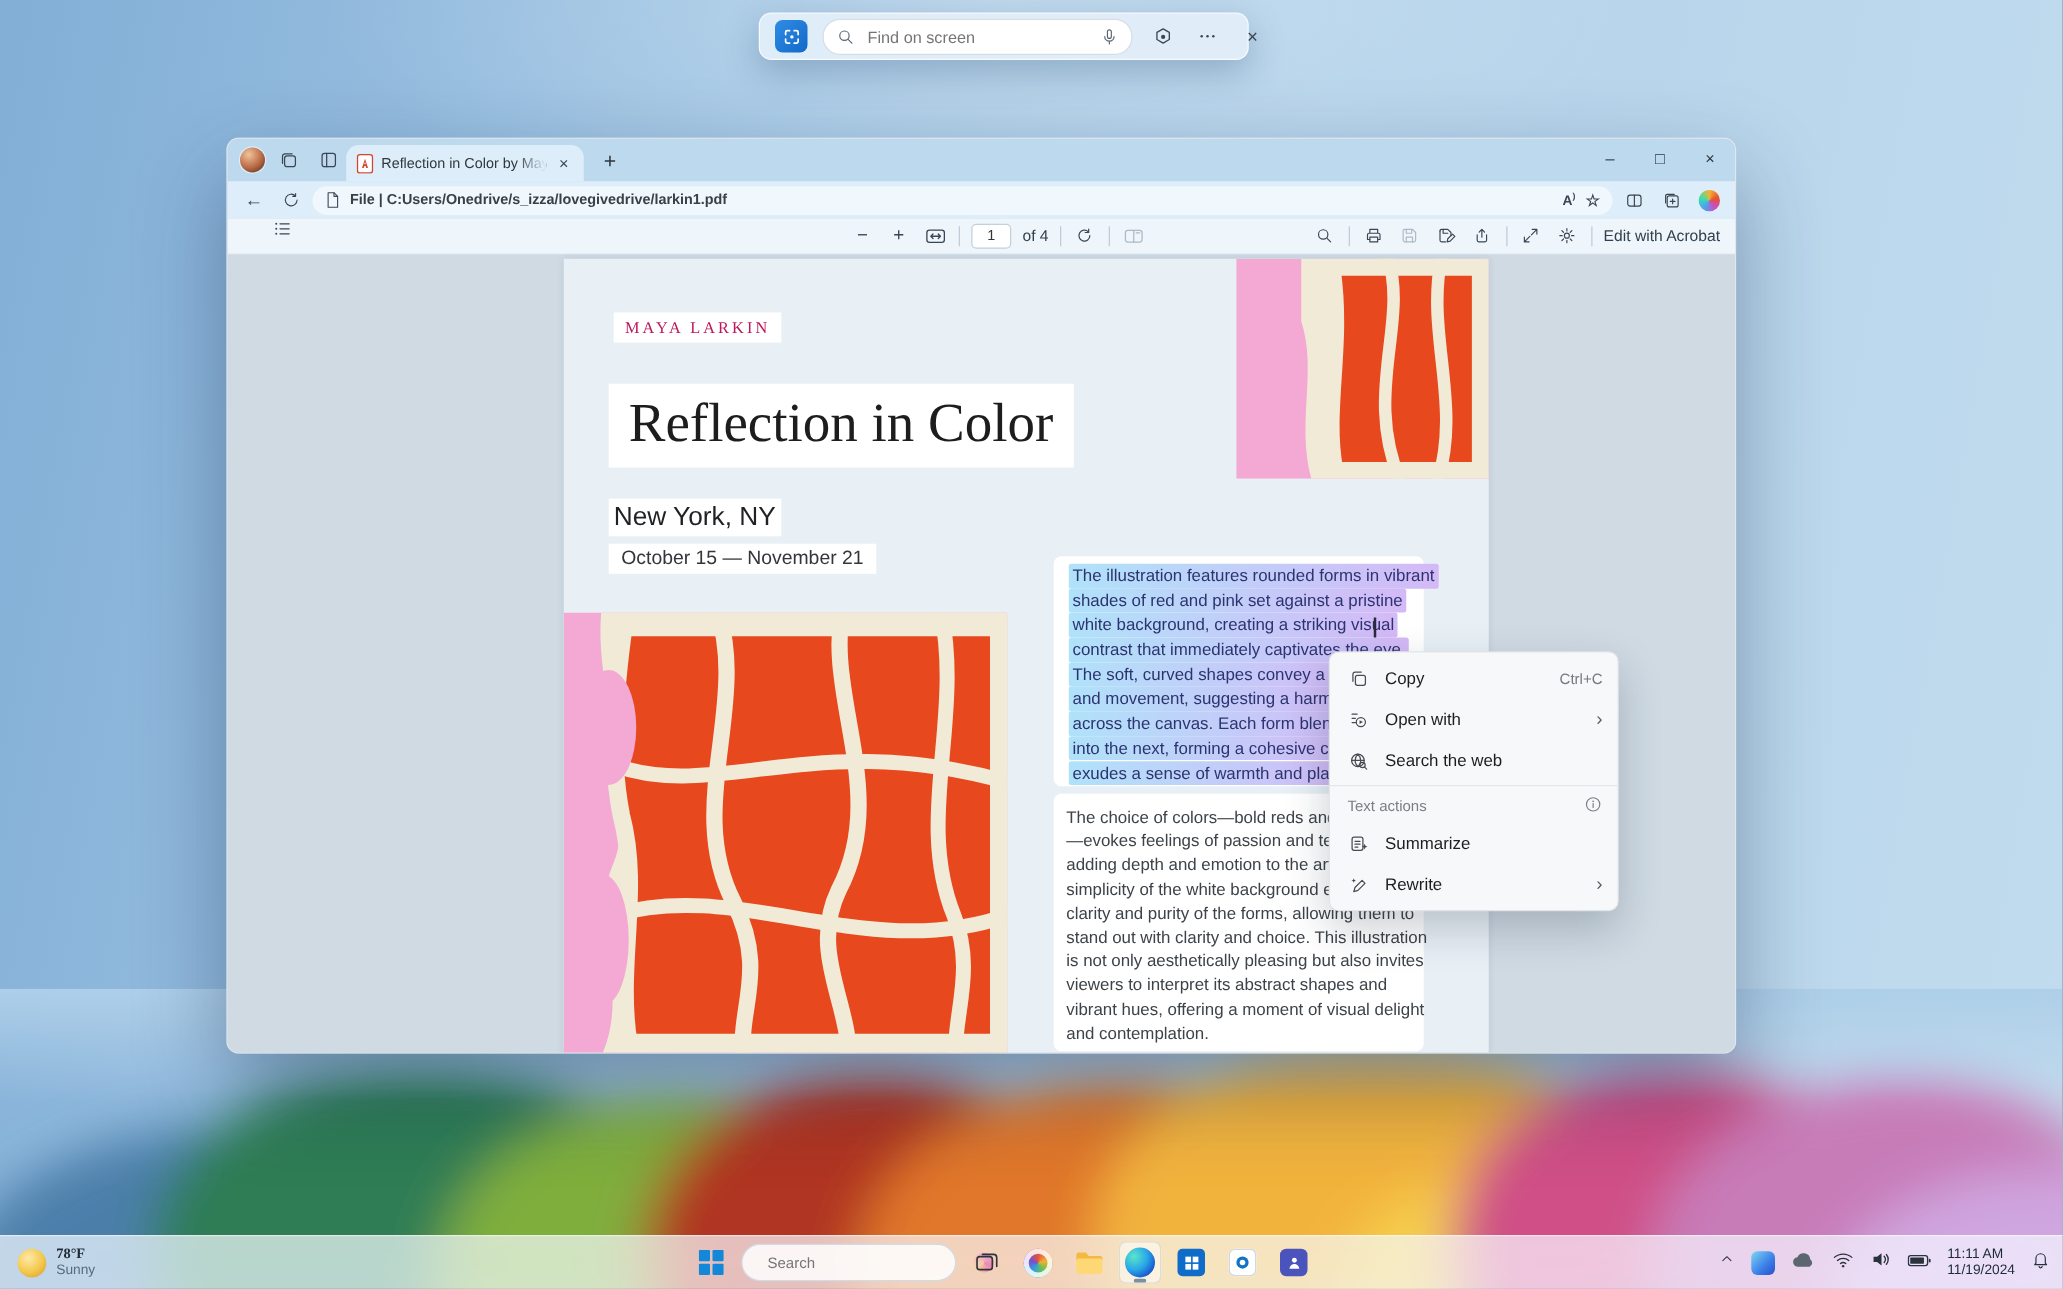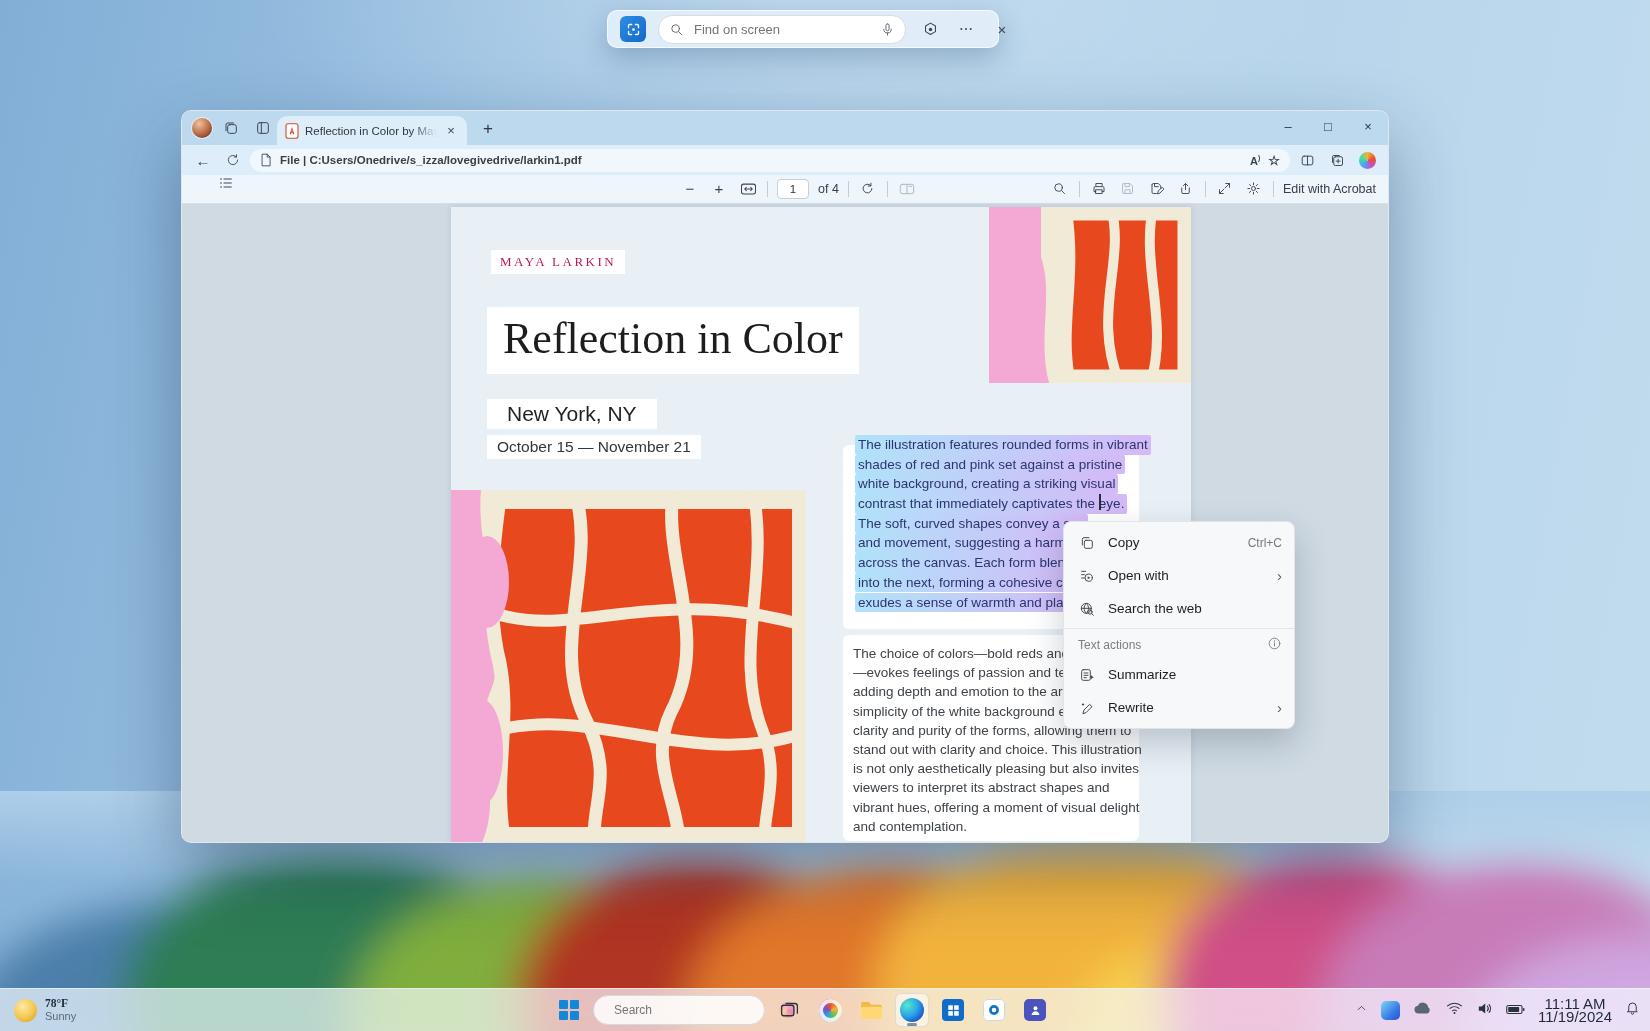--- a/index.html
+++ b/index.html
@@ -51,21 +51,21 @@
   .pb-btn.dis{color:#aeb9c4;}
   .pb-label{font-size:12.5px;color:#33404c;}
   .page-input{width:30px;height:18px;border:1px solid #c4d0da;border-radius:4px;background:#fff;text-align:center;
     font-size:11.5px;color:#333;font-family:inherit;outline:0;padding:0;}
   .content{position:relative;height:641px;background:#cfdae3;}
   
   .page{position:absolute;left:269px;top:3px;width:740px;height:638px;background:#e8f0f6;box-shadow:0 0 6px rgba(40,60,90,.12);}
   .whitebox{position:absolute;background:#fff;}
   .artist{font-family:"Liberation Serif","DejaVu Serif",serif;font-size:13px;letter-spacing:2.5px;color:#be185d;padding:4px 9px;}
   .doc-title{font-family:"Liberation Serif","DejaVu Serif",serif;font-size:44px;color:#1d1d1d;padding:6px 16px 10px 16px;}
-  .doc-loc{font-size:21px;color:#1f2124;padding:3px 20px;}
+  .doc-loc{font-size:21px;color:#1f2124;padding:3px 4px;}
   .doc-dates{font-size:15.5px;color:#33363a;padding:3px 10px;}
   .hl-line{height:19.7px;white-space:nowrap;}
   .hl-line span{display:inline-block;font-size:13.5px;line-height:15.6px;padding:2px 3px;border-radius:2px;
     color:#2c3470;background:linear-gradient(90deg,#b0e2fa,#d4b9f7);}
   .pl{font-size:13.5px;line-height:19.2px;color:#3d4349;white-space:nowrap;margin:0;}
   .caret{position:absolute;width:1.5px;height:16px;background:#2b2b3a;}
   
   .ctxmenu{position:absolute;left:1063px;top:521px;width:232px;z-index:60;background:#f7f8f9;border:1px solid #e2e4e8;
     border-radius:8px;box-shadow:0 14px 34px rgba(20,30,50,.22);padding:4px 0;box-sizing:border-box;}
   .mi{height:33px;display:flex;align-items:center;padding:0 12px 0 14px;gap:12px;font-size:13.5px;color:#1e1e1e;}
@@ -94,21 +94,21 @@
   .winlogo rect{fill:#1387d8;}
   .edge-orb{width:24px;height:24px;border-radius:50%;background:radial-gradient(circle at 30% 30%,#59e6c9,#2aa7e8 45%,#1b63d2 72%,#123f9e);}
   .photos-orb{width:23px;height:23px;border-radius:50%;background:conic-gradient(#e5533d,#f2b134,#6bc14e,#2f9fe3,#7a4fc9,#e5533d);
     box-shadow:inset 0 0 0 4px rgba(255,255,255,.85);}
   .store-bag{width:22px;height:22px;border-radius:4px;background:#0f6cc9;display:flex;align-items:center;justify-content:center;}
   .teams-sq{width:22px;height:22px;border-radius:5px;background:#4b53bc;display:flex;align-items:center;justify-content:center;}
   .outlook-sq{width:22px;height:22px;border-radius:5px;background:#fff;box-shadow:inset 0 0 0 1px #cfd8e2;
     display:flex;align-items:center;justify-content:center;}
   .tray{position:absolute;right:10px;top:4px;height:34px;display:flex;align-items:center;gap:13px;color:#2a323b;}
   .copilot-tray{width:19px;height:19px;border-radius:5px;background:linear-gradient(135deg,#7ed6f2,#3a7de8 60%,#2a4fc9);}
-  .clock{text-align:center;font-size:15px;color:#1f2a35;line-height:13px;}
+  .clock{text-align:left;font-size:11px;color:#1f2a35;line-height:13px;}
   .copilot-orb{width:17px;height:17px;border-radius:50%;background:conic-gradient(#f2b134,#e8512e,#c94fc4,#4aa3f2,#3edfa7,#f2b134);}
 </style>
 </head>
 <body>
 
 <div class="screen">
 
   <svg class="abs" style="left:0;top:791px;" width="1650" height="240" viewBox="0 0 1650 240">
     <defs>
         <filter id="b" x="-40%" y="-40%" width="180%" height="180%">
@@ -401,21 +401,21 @@
           <div class="doc-title">Reflection in Color</div>
         </div>
         <div class="whitebox abs" style="left:36px;top:192px;">
           <div class="doc-loc">New York, NY</div>
         </div>
         <div class="whitebox abs" style="left:36px;top:228px;">
           <div class="doc-dates">October 15 — November 21</div>
         </div>
 
         <div class="whitebox abs" style="left:392px;top:238px;width:296px;height:184px;border-radius:6px;"></div>
-        <div class="abs" style="left:404px;top:228px;">
+        <div class="abs" style="left:404px;top:244px;">
           <div class="hl-line"><span>The illustration features rounded forms in vibrant</span></div>
           <div class="hl-line"><span>shades of red and pink set against a pristine</span></div>
           <div class="hl-line"><span>white background, creating a striking visual</span></div>
           <div class="hl-line"><span>contrast that immediately captivates the eye.</span></div>
           <div class="hl-line"><span>The soft, curved shapes convey a sen</span></div>
           <div class="hl-line"><span>and movement, suggesting a harmon</span></div>
           <div class="hl-line"><span>across the canvas. Each form blends s</span></div>
           <div class="hl-line"><span>into the next, forming a cohesive com</span></div>
           <div class="hl-line"><span>exudes a sense of warmth and playful</span></div>
         </div>

